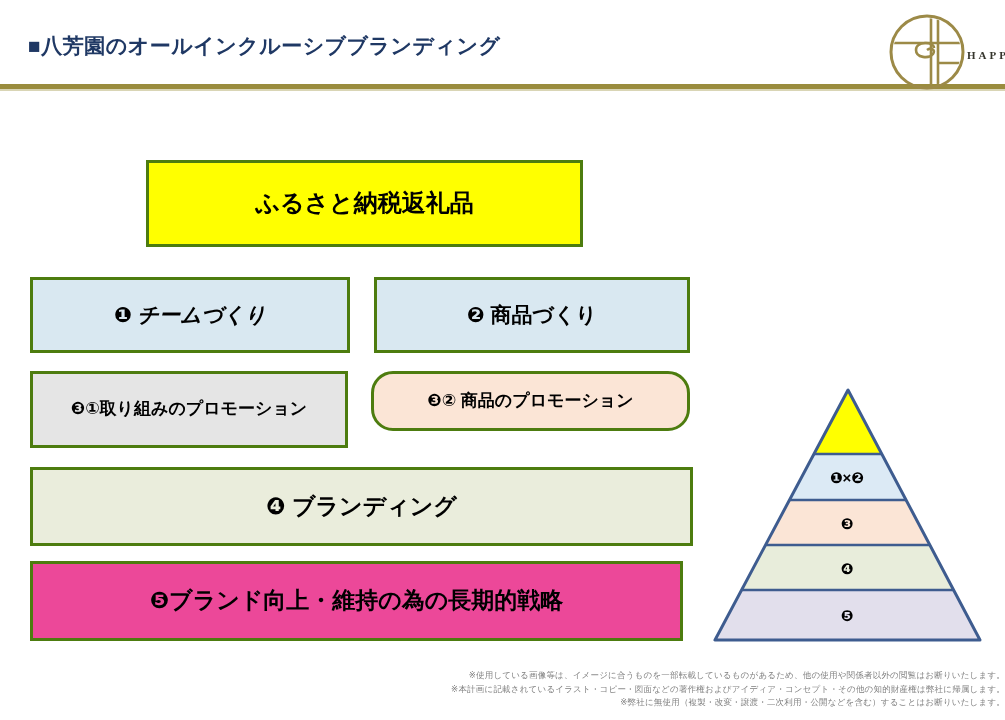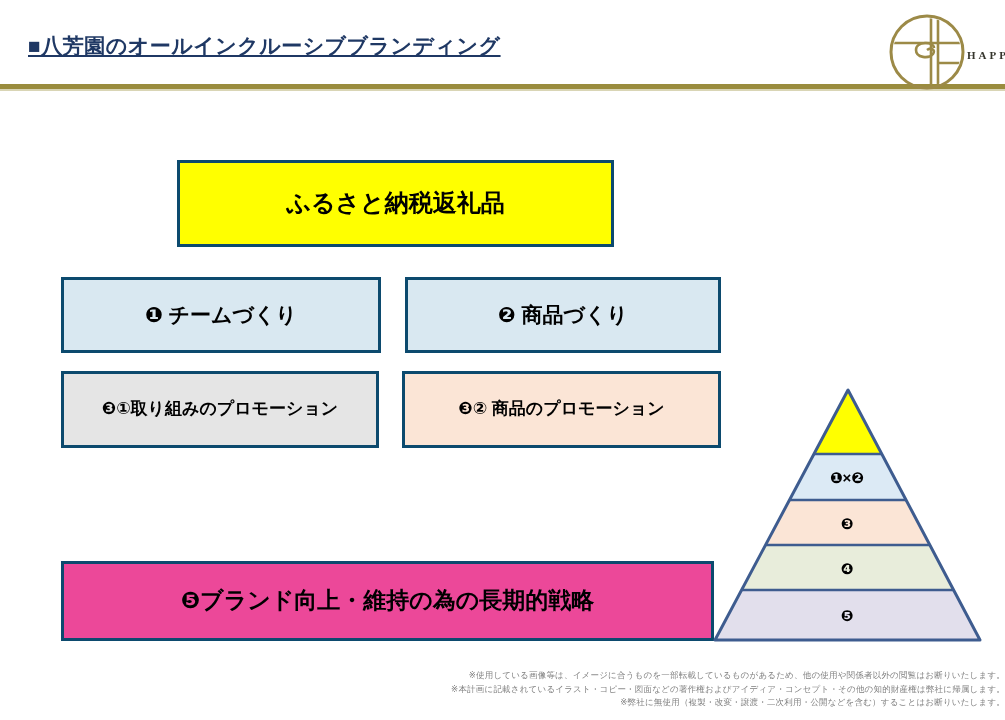--- a/index.html
+++ b/index.html
@@ -3,49 +3,49 @@
 <meta charset="utf-8">
 <style>
   html,body{margin:0;padding:0;background:#fff;}
   .slide{
     position:relative;width:1005px;height:720px;background:#ffffff;overflow:hidden;
     font-family:"Liberation Sans","DejaVu Sans",sans-serif;color:#000;
   }
   
   .page-title{
     position:absolute;left:28px;top:32px;font-size:21px;font-weight:bold;
-    color:#1F3864;letter-spacing:0.5px;text-decoration:underline;
+    color:#1F3864;letter-spacing:0.5px;
   }
   .rule{
     position:absolute;left:0;top:84px;width:1005px;height:5px;background:#9A8C3E;
     border-bottom:2px solid #D9D5B5;
   }
   .logo{
     position:absolute;right:22px;top:12px;width:96px;display:flex;flex-direction:row;
     align-items:center;
   }
   .logo-brand{
     font-family:"Liberation Serif","DejaVu Serif",serif;font-size:11px;font-weight:600;
     letter-spacing:3px;color:#35352c;margin-top:2px;white-space:nowrap;
   }
   .logo-sub{
     font-family:"Liberation Serif","DejaVu Serif",serif;font-size:6.5px;font-weight:600;
     letter-spacing:3px;color:#35352c;margin-top:1px;
   }
   
   .box{
-    position:absolute;border:3px solid #0c4a6e;box-sizing:border-box;
+    position:absolute;border:3px solid #4d7c0f;box-sizing:border-box;
     display:flex;align-items:center;justify-content:center;text-align:center;
-    font-weight:bold;line-height:1.2;margin-left:31px;
+    font-weight:bold;line-height:1.2;
   }
   .box-top      {left:146px;top:160px;width:437px;height:87px;background:#FFFF00;font-size:24px;}
-  .box-team     {left:30px; top:277px;width:320px;height:76px;background:#D9E8F1;font-size:21px;}
+  .box-team     {left:30px; top:277px;width:320px;height:76px;background:#D9E8F1;font-size:21px;font-style:italic;}
   .box-product  {left:374px;top:277px;width:316px;height:76px;background:#D9E8F1;font-size:21px;}
   .box-promo1   {left:30px; top:371px;width:318px;height:77px;background:#e5e5e5;font-size:17px;}
-  .box-promo2   {left:371px;top:371px;width:319px;height:77px;background:#FBE5D6;font-size:17px;}
+  .box-promo2   {left:371px;top:371px;width:319px;height:60px;background:#FBE5D6;font-size:17px;border-radius:22px;}
   .box-branding {left:30px; top:467px;width:663px;height:79px;background:#EAEDDC;font-size:23px;}
   .box-strategy {left:30px; top:561px;width:653px;height:80px;background:#ec4899;font-size:23px;}
   
   .pyramid{position:absolute;left:709px;top:386px;}
   .pyramid text{
     font-family:"Liberation Sans","DejaVu Sans",sans-serif;font-size:15px;font-weight:bold;
     fill:#000;text-anchor:middle;
   }
   
   .footer{
@@ -81,20 +81,21 @@
     </span>
     <div class="logo-brand">HAPPO-EN</div>
     <div class="logo-sub">TOKYO</div>
   </div>
 
   <div class="box box-top">ふるさと納税返礼品</div>
   <div class="box box-team">❶ チームづくり</div>
   <div class="box box-product">❷ 商品づくり</div>
   <div class="box box-promo1">❸①取り組みのプロモーション</div>
   <div class="box box-promo2">❸② 商品のプロモーション</div>
+  <div class="box box-branding">❹ ブランディング</div>
   <div class="box box-strategy">❺ブランド向上・維持の為の長期的戦略</div>
 
   <div class="pyramid">
     <svg width="276" height="258" viewBox="0 0 276 258">
       <defs>
           <clipPath id="pyr">
             <polygon points="139,4 6,254 271,254"></polygon>
           </clipPath>
         </defs>
       <g clip-path="url(#pyr)">

